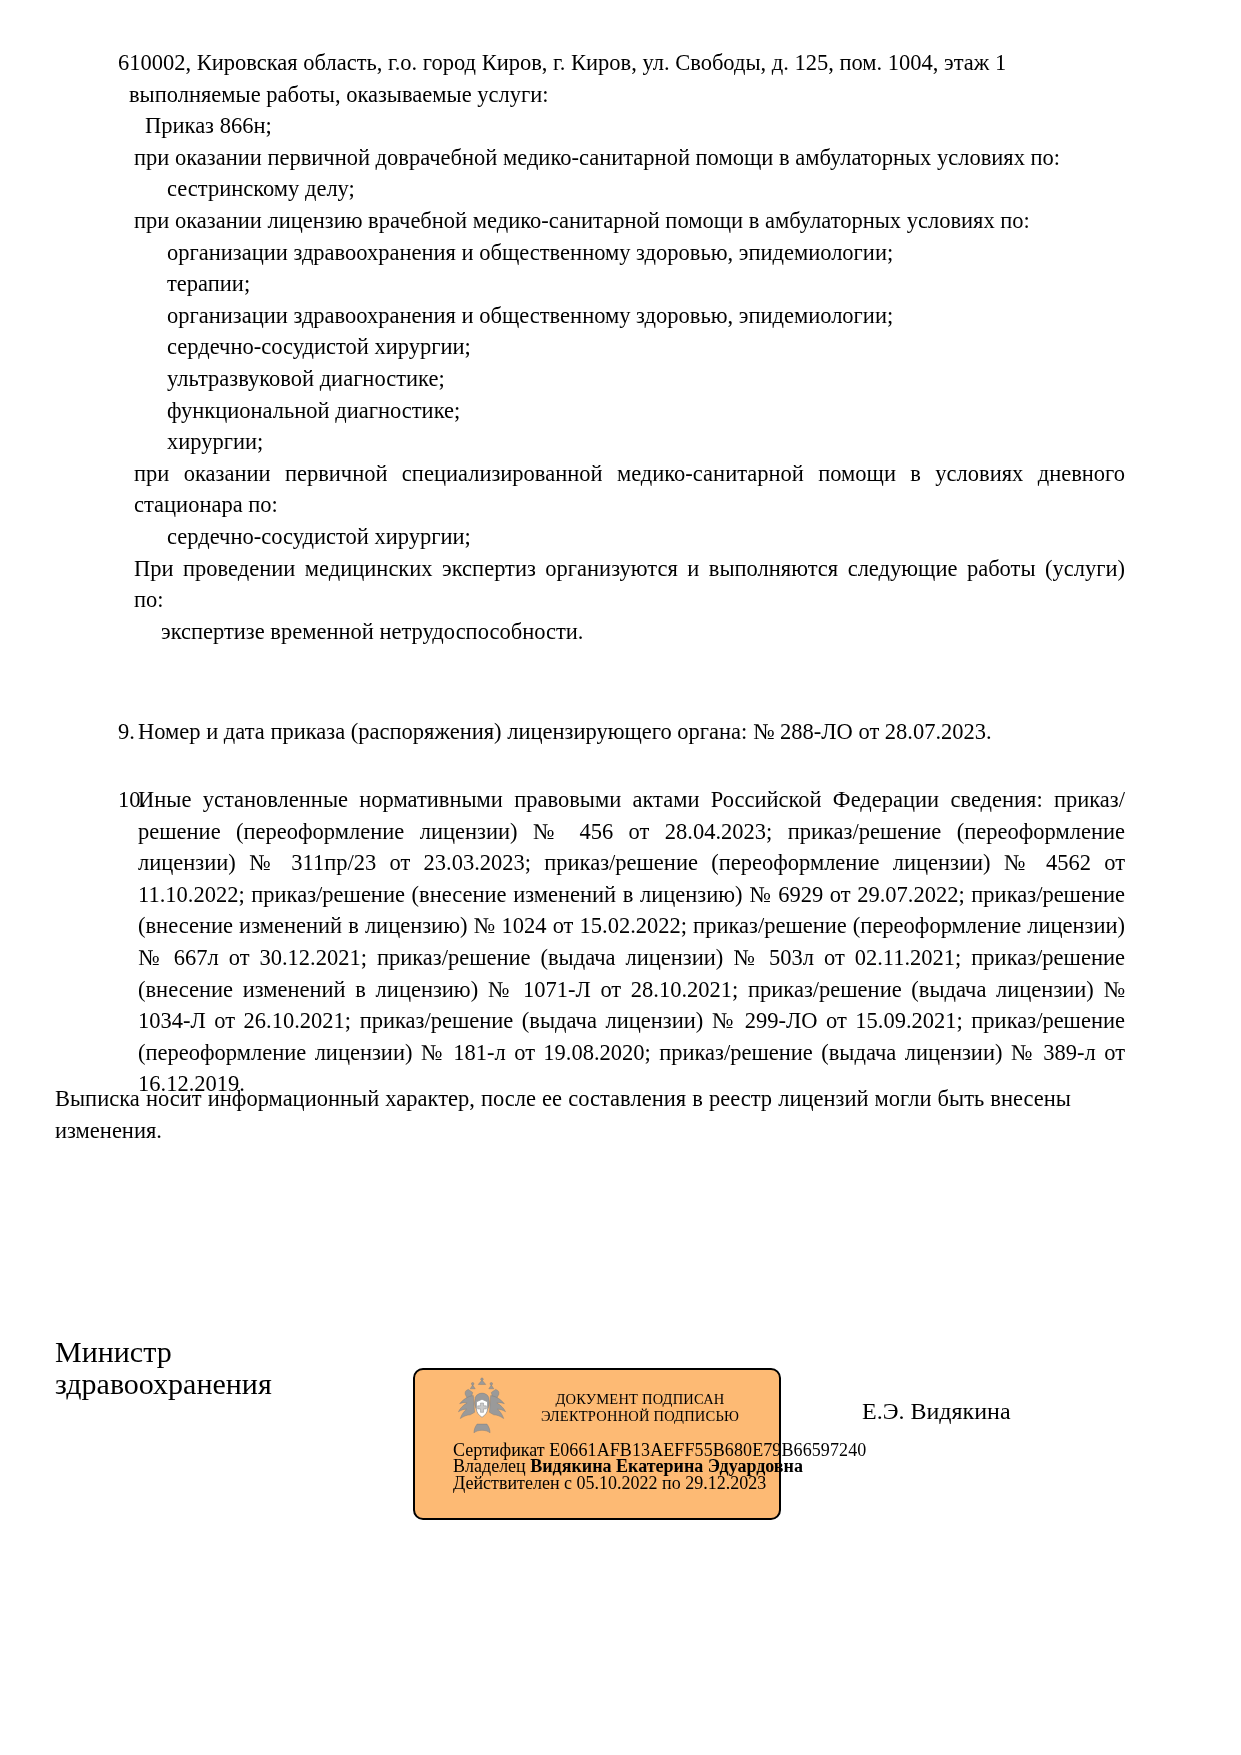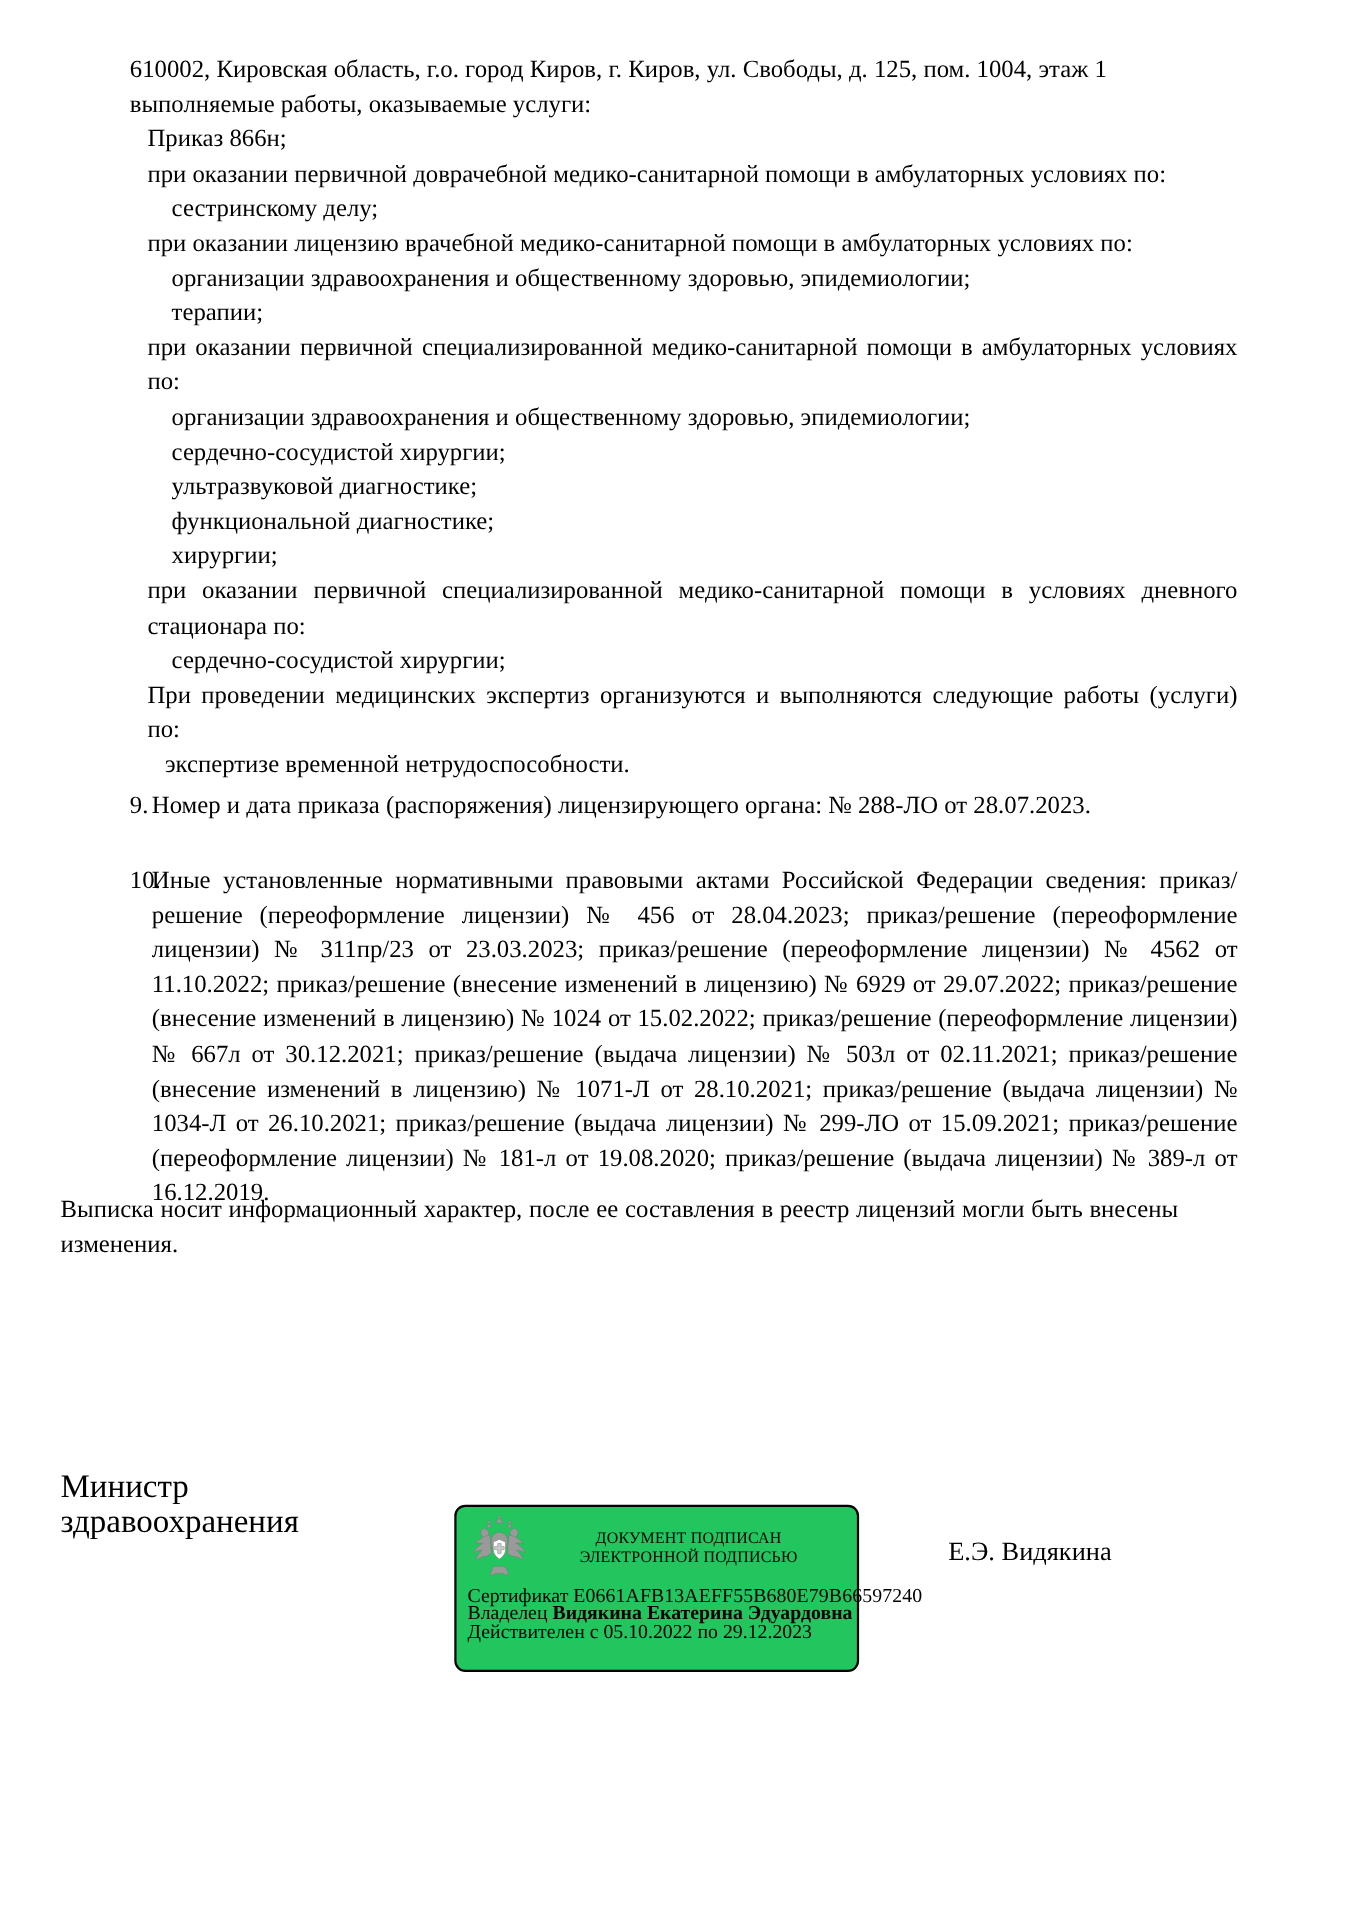--- a/index.html
+++ b/index.html
@@ -47,21 +47,21 @@
     line-height: 31.6px;
     margin: 0;
     text-align: justify;
     text-justify: inter-word;
   }
 
   .ind-1 { padding-left: 16px; }
   .ind-2 { padding-left: 32px; }
   .ind-3 { padding-left: 38px; }
 
-  .nowrap-left { text-align: left; }
+  .nowrap-left { text-align: left; margin-left: 11px; }
 
   
   .item {
     position: absolute;
     font-size: 22.5px;
     line-height: 31.6px;
     text-align: justify;
     text-justify: inter-word;
   }
   .item .num {
@@ -110,21 +110,22 @@
   
   .stamp {
     position: absolute;
     left: 413px;
     top: 1368px;
     width: 368px;
     height: 152px;
     border: 2.2px solid #000;
     border-radius: 10px;
     box-sizing: border-box;
-    background: #22c55e;
+    background: #fdba74;
+    padding-left: 28px;
   }
   .stamp-top {
     display: flex;
     align-items: center;
     height: 70px;
     padding: 6px 6px 0 8px;
     box-sizing: border-box;
   }
   .emblem {
     width: 62px;
@@ -164,21 +165,20 @@
     <div class="ln ind-1 nowrap-left">Приказ 866н;</div>
 
 
     <div class="para ind-1">при оказании первичной доврачебной медико-санитарной помощи в амбулаторных условиях по:</div>
     <div class="ln ind-3 nowrap-left">сестринскому делу;</div>
 
     <div class="para ind-1">при оказании лицензию врачебной медико-санитарной помощи в амбулаторных условиях по:</div>
     <div class="ln ind-3 nowrap-left">организации здравоохранения и общественному здоровью, эпидемиологии;</div>
     <div class="ln ind-3 nowrap-left">терапии;</div>
 
-    <div class="para ind-1">при оказании первичной специализированной медико-санитарной помощи в амбулаторных условиях по:</div>
     <div class="ln ind-3 nowrap-left">организации здравоохранения и общественному здоровью, эпидемиологии;</div>
     <div class="ln ind-3 nowrap-left">сердечно-сосудистой хирургии;</div>
     <div class="ln ind-3 nowrap-left">ультразвуковой диагностике;</div>
     <div class="ln ind-3 nowrap-left">функциональной диагностике;</div>
     <div class="ln ind-3 nowrap-left">хирургии;</div>
 
     <div class="para ind-1">при оказании первичной специализированной медико-санитарной помощи в условиях дневного стационара по:</div>
     <div class="ln ind-3 nowrap-left">сердечно-сосудистой хирургии;</div>
 
     <div class="para ind-1">При проведении медицинских экспертиз организуются и выполняются следующие работы (услуги) по:</div>

